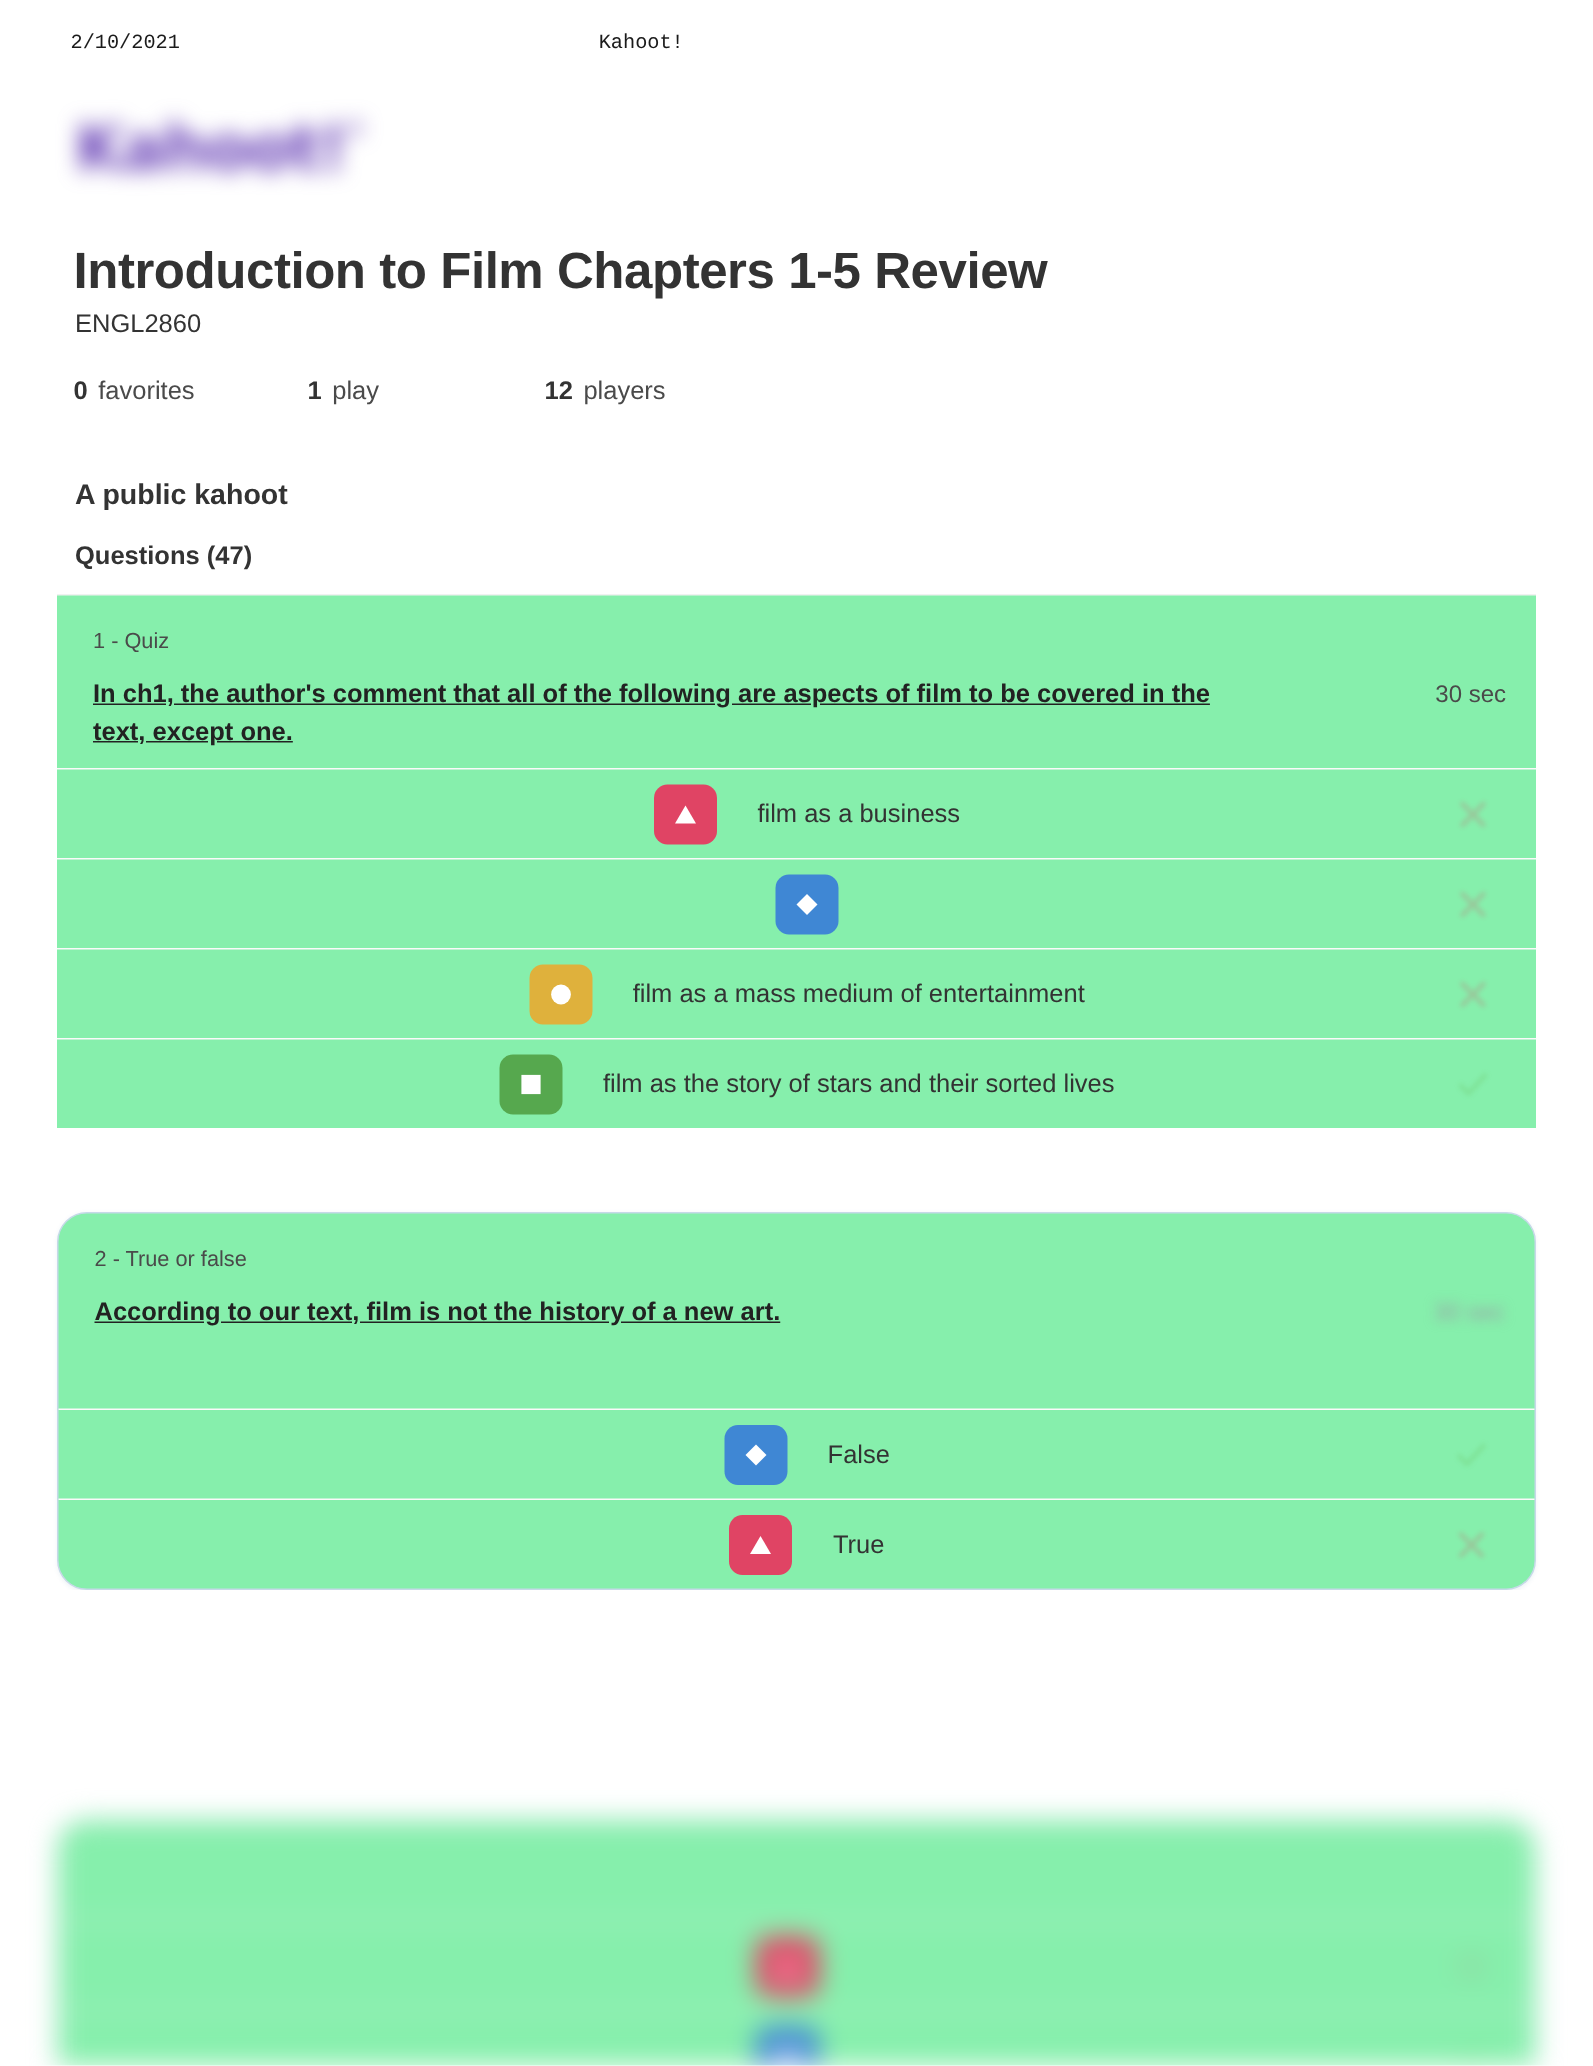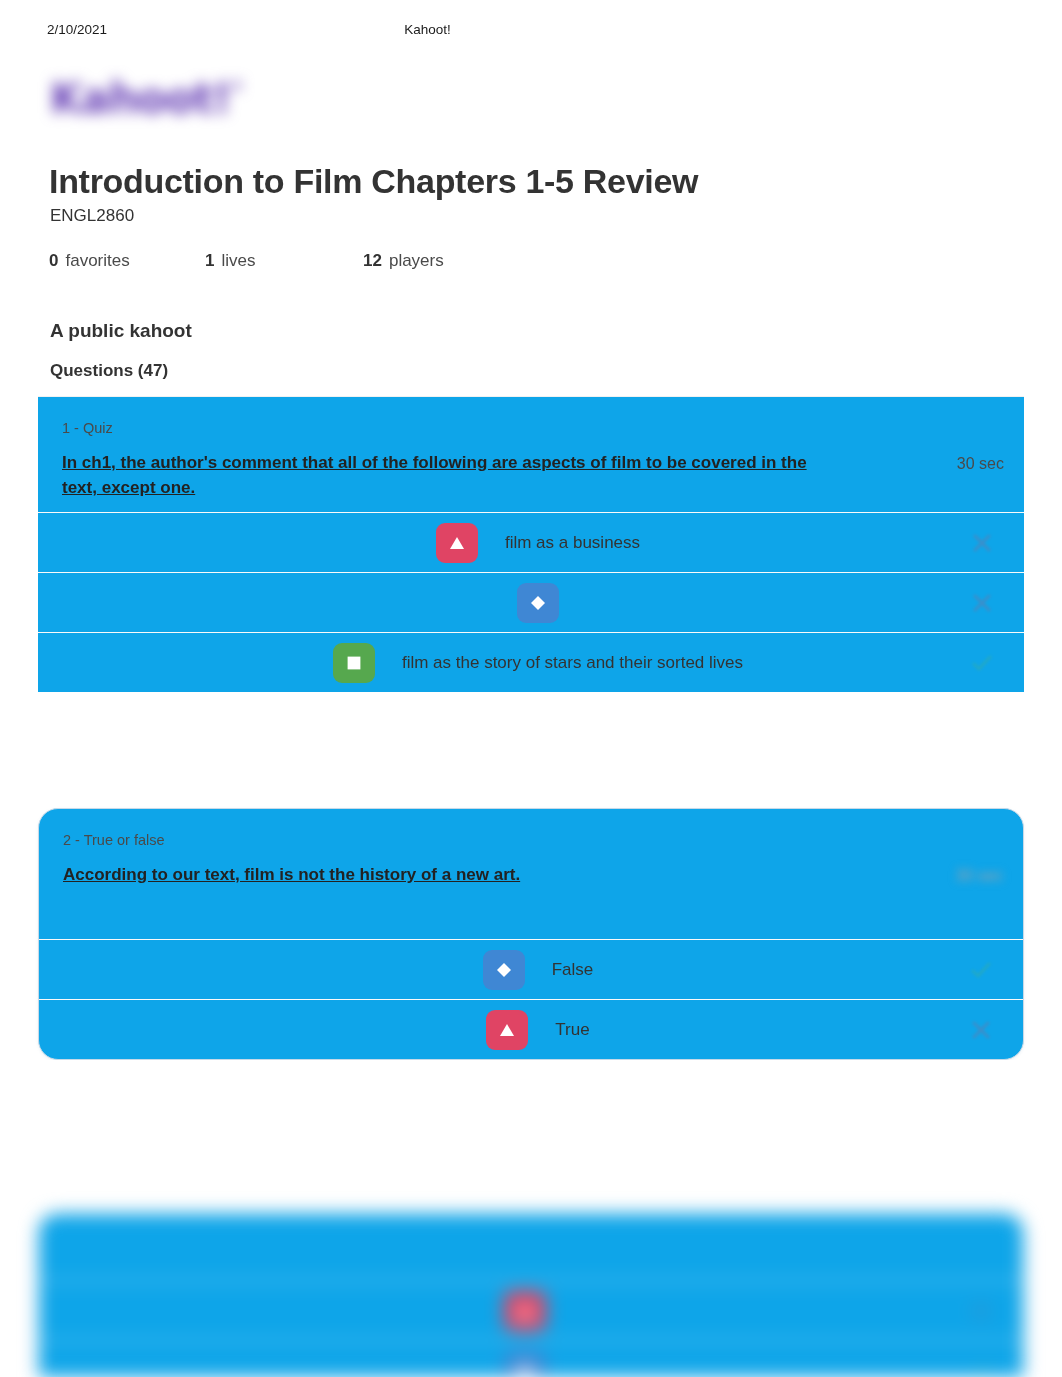--- a/index.html
+++ b/index.html
@@ -19,20 +19,21 @@
 
   
   .print-header {
     position: absolute;
     top: 22px;
     left: 0;
     width: 1062px;
     height: 20px;
     font-size: 13.5px;
     color: #1b1b1b;
+    font-family: Liberation Mono, monospace;
   }
   .print-header .ph-date {
     position: absolute;
     left: 47px;
     top: 0;
   }
   .print-header .ph-title {
     position: absolute;
     left: 0;
     top: 0;
@@ -128,21 +129,21 @@
     font-size: 17px;
     font-weight: 700;
     color: #333333;
   }
 
   
   .qcard {
     position: absolute;
     left: 38px;
     width: 986px;
-    background: #0ea5e9;
+    background: #86efac;
     box-sizing: border-box;
   }
   .qcard.plain {
     border-top: 1px solid #f1f1f1;
   }
   .qcard.highlight {
     border: 1px solid #c6d9e8;
     border-radius: 20px;
     box-shadow: 0 1px 3px rgba(110,150,180,0.12);
   }
@@ -247,21 +248,21 @@
 <div class="kahoot-title">Introduction to Film Chapters 1-5 Review</div>
 <div class="kahoot-subtitle">ENGL2860</div>
 
 <div class="stats-row">
   <div class="stat s-fav">
     <span class="stat-num">0</span>
     <span>favorites</span>
   </div>
   <div class="stat s-play">
     <span class="stat-num">1</span>
-    <span>lives</span>
+    <span>play</span>
   </div>
   <div class="stat s-players">
     <span class="stat-num">12</span>
     <span>players</span>
   </div>
 </div>
 
 <div class="visibility-label">A public kahoot</div>
 <div class="questions-label">Questions (47)</div>
 
@@ -284,20 +285,33 @@
             <path d="M5 5 L19 19 M19 5 L5 19"></path>
           </svg>
         </div>
       </div>
       <div class="answer-row">
         <div class="answer-tile" style="background: rgb(63, 135, 212);">
           <svg width="16" height="16" viewBox="0 0 16 16" fill="#ffffff">
             <path d="M8 1 L15 8 L8 15 L1 8 Z"></path>
           </svg>
         </div>
+        <div class="answer-mark">
+          <svg width="24" height="24" viewBox="0 0 24 24" fill="none" stroke="#d8415f" stroke-width="3" stroke-linecap="round">
+            <path d="M5 5 L19 19 M19 5 L5 19"></path>
+          </svg>
+        </div>
+      </div>
+      <div class="answer-row">
+        <div class="answer-tile" style="background: rgb(223, 177, 60);">
+          <svg width="16" height="16" viewBox="0 0 16 16" fill="#ffffff">
+            <circle cx="8" cy="8" r="6.6"></circle>
+          </svg>
+        </div>
+        <div class="answer-text">film as a mass medium of entertainment</div>
         <div class="answer-mark">
           <svg width="24" height="24" viewBox="0 0 24 24" fill="none" stroke="#d8415f" stroke-width="3" stroke-linecap="round">
             <path d="M5 5 L19 19 M19 5 L5 19"></path>
           </svg>
         </div>
       </div>
       <div class="answer-row">
         <div class="answer-tile" style="background: rgb(86, 168, 78);">
           <svg width="16" height="16" viewBox="0 0 16 16" fill="#ffffff">
             <rect x="1.6" y="1.6" width="12.8" height="12.8"></rect>

